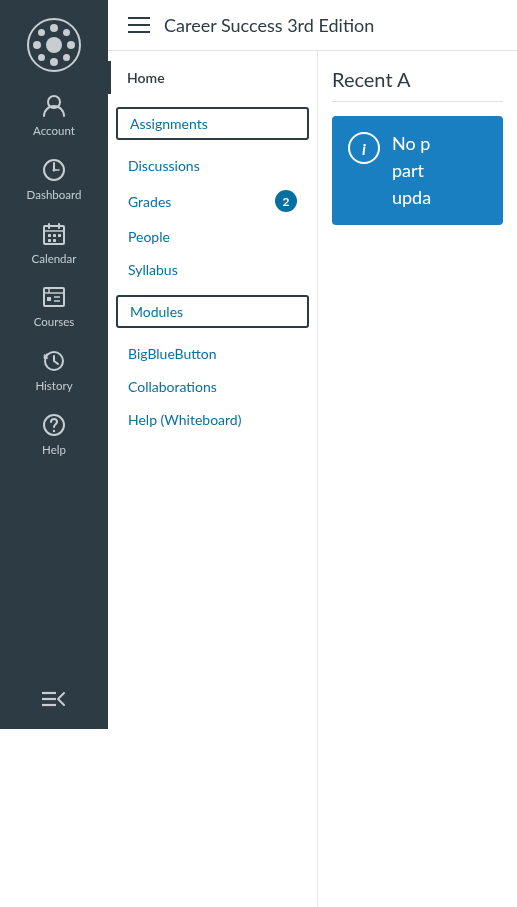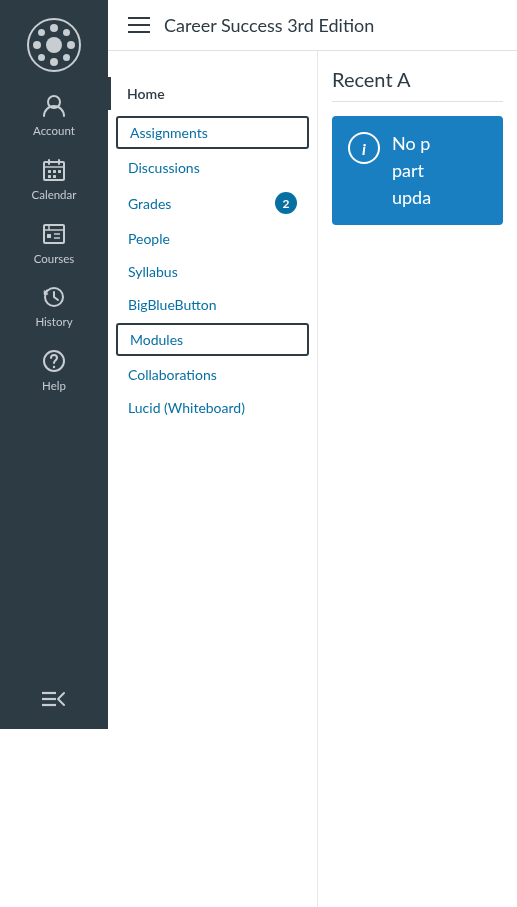--- a/index.html
+++ b/index.html
@@ -150,27 +150,26 @@
       justify-content: space-between;
     }
 
     .nav-item.home {
       color: #2d3b45;
       font-weight: 600;
       font-size: 14px;
       padding-left: 16px;
       border-left: 3px solid #2d3b45;
       margin-bottom: 4px;
-      margin-top: 16px;
     }
 
     .nav-item.boxed {
       border: 2px solid #2d3b45;
       border-radius: 3px;
-      margin: 2px 8px;
+      margin: 9px 8px;
       padding: 6px 12px;
     }
 
     .nav-badge {
       background: #0770a3;
       color: #fff;
       border-radius: 50%;
       width: 22px;
       height: 22px;
       font-size: 12px;
@@ -249,20 +248,31 @@
   <div class="sidebar-item">
     <span class="icon">
       <svg width="28" height="28" viewBox="0 0 28 28" fill="none">
         <circle cx="14" cy="10" r="6" stroke="#c7cdd1" stroke-width="2" fill="none"></circle>
         <path d="M4 24c0-5.523 4.477-10 10-10s10 4.477 10 10" stroke="#c7cdd1" stroke-width="2" fill="none" stroke-linecap="round"></path>
       </svg>
     </span>
     <span class="label">Account</span>
   </div>
 
+  <div class="sidebar-item">
+    <span class="icon">
+      <svg width="28" height="28" viewBox="0 0 28 28" fill="none">
+        <circle cx="14" cy="14" r="10" stroke="#c7cdd1" stroke-width="2" fill="none"></circle>
+        <path d="M14 14 L14 7" stroke="#c7cdd1" stroke-width="2" stroke-linecap="round"></path>
+        <path d="M14 14 L19 14" stroke="#c7cdd1" stroke-width="1.5" stroke-linecap="round"></path>
+        <circle cx="14" cy="14" r="1.5" fill="#c7cdd1"></circle>
+      </svg>
+    </span>
+    <span class="label">Dashboard</span>
+  </div>
 
   <div class="sidebar-item">
     <span class="icon">
       <svg width="28" height="28" viewBox="0 0 28 28" fill="none">
         <rect x="4" y="6" width="20" height="18" rx="1" stroke="#c7cdd1" stroke-width="2" fill="none"></rect>
         <line x1="4" y1="11" x2="24" y2="11" stroke="#c7cdd1" stroke-width="1.5"></line>
         <line x1="9" y1="4" x2="9" y2="8" stroke="#c7cdd1" stroke-width="2" stroke-linecap="round"></line>
         <line x1="19" y1="4" x2="19" y2="8" stroke="#c7cdd1" stroke-width="2" stroke-linecap="round"></line>
         <rect x="8" y="14" width="3" height="3" rx="0.5" fill="#c7cdd1"></rect>
         <rect x="13" y="14" width="3" height="3" rx="0.5" fill="#c7cdd1"></rect>
@@ -357,34 +367,34 @@
       </a>
 
       <a class="nav-item">
         <span>People</span>
       </a>
 
       <a class="nav-item">
         <span>Syllabus</span>
       </a>
 
-      <a class="nav-item">
-        <span>BigBlueButton</span>
-      </a>
-
       <a class="nav-item boxed">
         <span>Modules</span>
       </a>
 
       <a class="nav-item">
+        <span>BigBlueButton</span>
+      </a>
+
+      <a class="nav-item">
         <span>Collaborations</span>
       </a>
 
       <a class="nav-item">
-        <span>Lucid (Whiteboard)</span>
+        <span>Help (Whiteboard)</span>
       </a>
     </nav>
 
     <div class="right-panel">
       <div class="recent-title">Recent A</div>
       <div style="height:1px; background:#e0e0e0; margin-bottom:14px;"></div>
       <div class="info-card">
         <div class="info-icon">i</div>
         <div class="info-text">
           No p<br>part<br>upda

